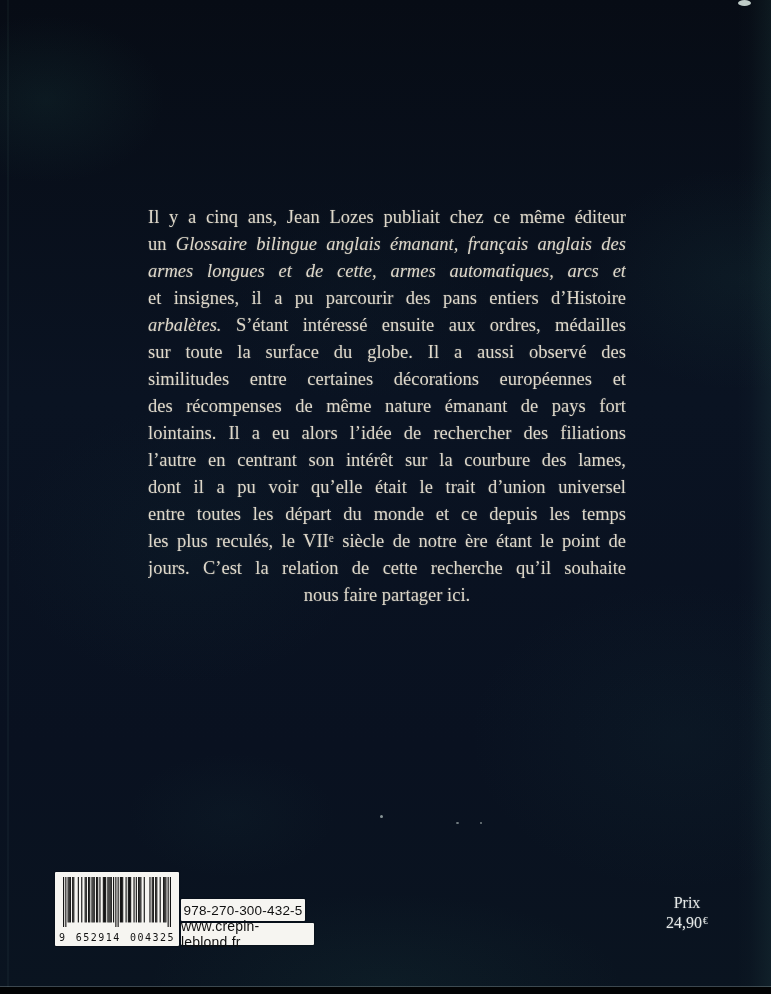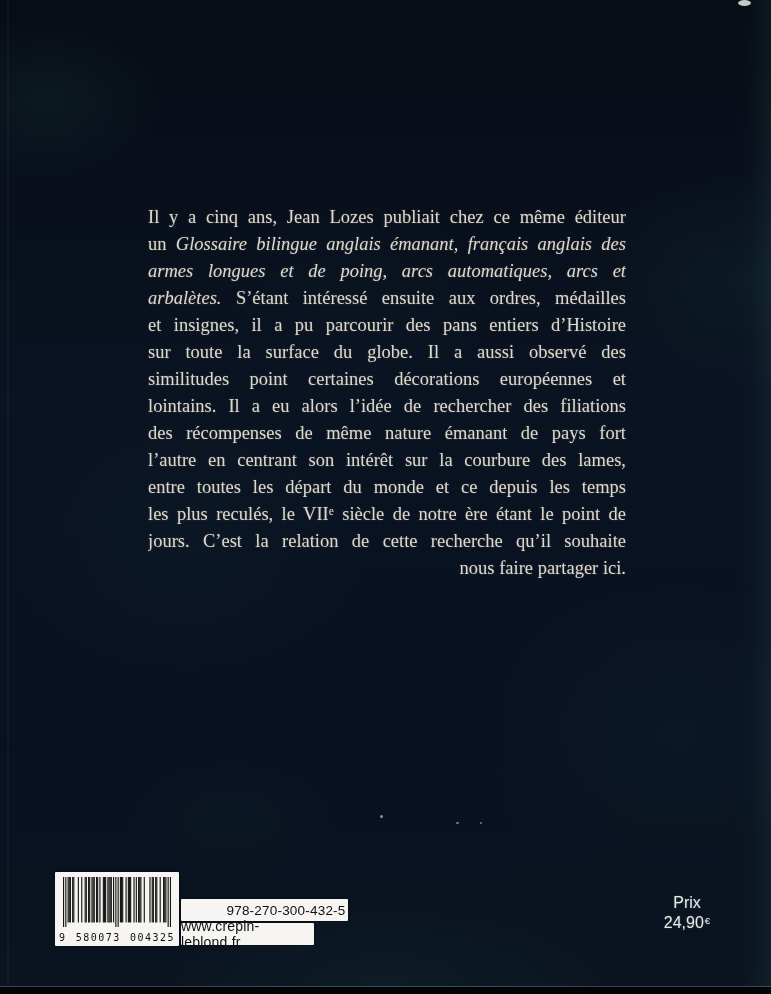--- a/index.html
+++ b/index.html
@@ -17,45 +17,45 @@
       linear-gradient(180deg,#070c15 0%, #0a1322 40%, #091120 75%, #0a1420 100%);
   }
   
   .blurb{
     position:absolute;left:148px;top:204px;width:478px;
     font-size:18.5px;line-height:27px;color:#ded8ca;
     text-shadow:0 0 2px rgba(225,220,205,0.28);
   }
   .tline{text-align:justify;height:27px;overflow:hidden;}
   .tline::after{content:"";display:inline-block;width:100%;}
-  .tline.last{text-align:right;}
+  .tline.last{text-align:center;}
   .tline.last::after{display:none;}
   .it{font-style:italic;}
   .supx{font-size:0.62em;position:relative;top:-0.45em;}
   
   .barcode-box{
     position:absolute;left:55px;top:872px;width:124px;height:74px;
     background:#f6f5f1;border-radius:1px;box-shadow:0 0 2px rgba(0,0,0,0.6);
   }
   .bars{position:absolute;left:8px;top:5px;width:108px;height:50px;fill:#141414;}
   .bc-digits{
     position:absolute;left:4px;right:4px;bottom:3px;display:flex;justify-content:space-between;
     font-family:"DejaVu Sans Mono",monospace;font-size:10px;letter-spacing:1.5px;color:#111;
   }
   .label-box{
     position:absolute;background:#f6f5f1;border-radius:1px;box-shadow:0 0 2px rgba(0,0,0,0.6);
     display:flex;align-items:center;justify-content:center;
     font-family:"Liberation Sans",sans-serif;color:#101010;
   }
-  .isbn-box{left:181px;top:899px;width:124px;height:22px;font-size:13.5px;letter-spacing:0.2px;padding-left:43px;}
+  .isbn-box{left:181px;top:899px;width:124px;height:22px;font-size:13.5px;letter-spacing:0.2px;}
   .site-box{left:181px;top:923px;width:133px;height:22px;font-size:14px;letter-spacing:0.2px;}
   
   .price{
     position:absolute;left:632px;top:893px;width:110px;text-align:center;
-    font-family:Liberation Sans, sans-serif;color:#e6e9e8;font-size:16px;line-height:20px;
+    font-family:Liberation Serif, serif;color:#e6e9e8;font-size:16px;line-height:20px;
     text-shadow:0 0 2px rgba(220,230,225,0.3);
   }
   .cur{font-size:0.6em;position:relative;top:-0.45em;margin-left:1px;}
   
   .edge-right{position:absolute;right:0;top:0;width:34px;height:100%;
     background:linear-gradient(270deg, rgba(70,140,124,0.10), rgba(70,140,124,0.02) 60%, transparent);}
   .edge-left{position:absolute;left:7px;top:0;width:2px;height:100%;background:rgba(120,165,150,0.06);}
   .speck{position:absolute;background:rgba(225,238,232,0.85);border-radius:50%;}
   .speck.s1{right:20px;top:0;width:13px;height:6px;}
   .speck.s2{left:380px;top:815px;width:3px;height:3px;opacity:.7;}
@@ -65,28 +65,29 @@
   .bottom-band{position:absolute;left:0;bottom:0;width:100%;height:7px;background:#020304;}
 </style>
 </head>
 <body>
 
 <div class="cover">
 
   <div class="blurb">
       <div class="tline"><span class="">Il y a cinq ans, Jean Lozes publiait chez ce même éditeur</span></div>
       <div class="tline"><span class="">un </span><span class="it ">Glossaire bilingue anglais émanant, français anglais des</span></div>
-      <div class="tline"><span class="it ">armes longues et de poing, arcs automatiques, arcs et</span></div>
+      <div class="tline"><span class="it ">armes longues et de cette, armes automatiques, arcs et</span></div>
+      <div class="tline"><span class="">et insignes, il a pu parcourir des pans entiers d’Histoire</span></div>
       <div class="tline"><span class="it ">arbalètes.</span><span class=""> S’étant intéressé ensuite aux ordres, médailles</span></div>
-      <div class="tline"><span class="">et insignes, il a pu parcourir des pans entiers d’Histoire</span></div>
       <div class="tline"><span class="">sur toute la surface du globe. Il a aussi observé des</span></div>
-      <div class="tline"><span class="">similitudes point certaines décorations européennes et</span></div>
+      <div class="tline"><span class="">similitudes entre certaines décorations européennes et</span></div>
+      <div class="tline"><span class="">des récompenses de même nature émanant de pays fort</span></div>
       <div class="tline"><span class="">lointains. Il a eu alors l’idée de rechercher des filiations</span></div>
-      <div class="tline"><span class="">des récompenses de même nature émanant de pays fort</span></div>
       <div class="tline"><span class="">l’autre en centrant son intérêt sur la courbure des lames,</span></div>
+      <div class="tline"><span class="">dont il a pu voir qu’elle était le trait d’union universel</span></div>
       <div class="tline"><span class="">entre toutes les départ du monde et ce depuis les temps</span></div>
       <div class="tline"><span class="">les plus reculés, le VII</span><span class="supx">e</span><span class=""> siècle de notre ère étant le point de</span></div>
       <div class="tline"><span class="">jours. C’est la relation de cette recherche qu’il souhaite</span></div>
       <div class="tline last"><span class="">nous faire partager ici.</span></div>
     </div>
 
   <div class="barcode-box">
     <svg class="bars" viewBox="0 0 95 11" preserveAspectRatio="none">
         <rect x="0" y="0" width="1" height="11"></rect>
         <rect x="2" y="0" width="1" height="11"></rect>
@@ -137,21 +138,21 @@
         <rect x="82" y="0" width="1" height="10"></rect>
         <rect x="85" y="0" width="1" height="10"></rect>
         <rect x="88" y="0" width="1" height="10"></rect>
         <rect x="89" y="0" width="1" height="10"></rect>
         <rect x="90" y="0" width="1" height="10"></rect>
         <rect x="92" y="0" width="1" height="11"></rect>
         <rect x="94" y="0" width="1" height="11"></rect>
       </svg>
     <div class="bc-digits">
       <span>9</span>
-      <span>580073</span>
+      <span>652914</span>
       <span>004325</span>
     </div>
   </div>
 
   <div class="label-box isbn-box">
     <span>978-270-300-432-5</span>
   </div>
   <div class="label-box site-box">
     <span>www.crepin-leblond.fr</span>
   </div>

